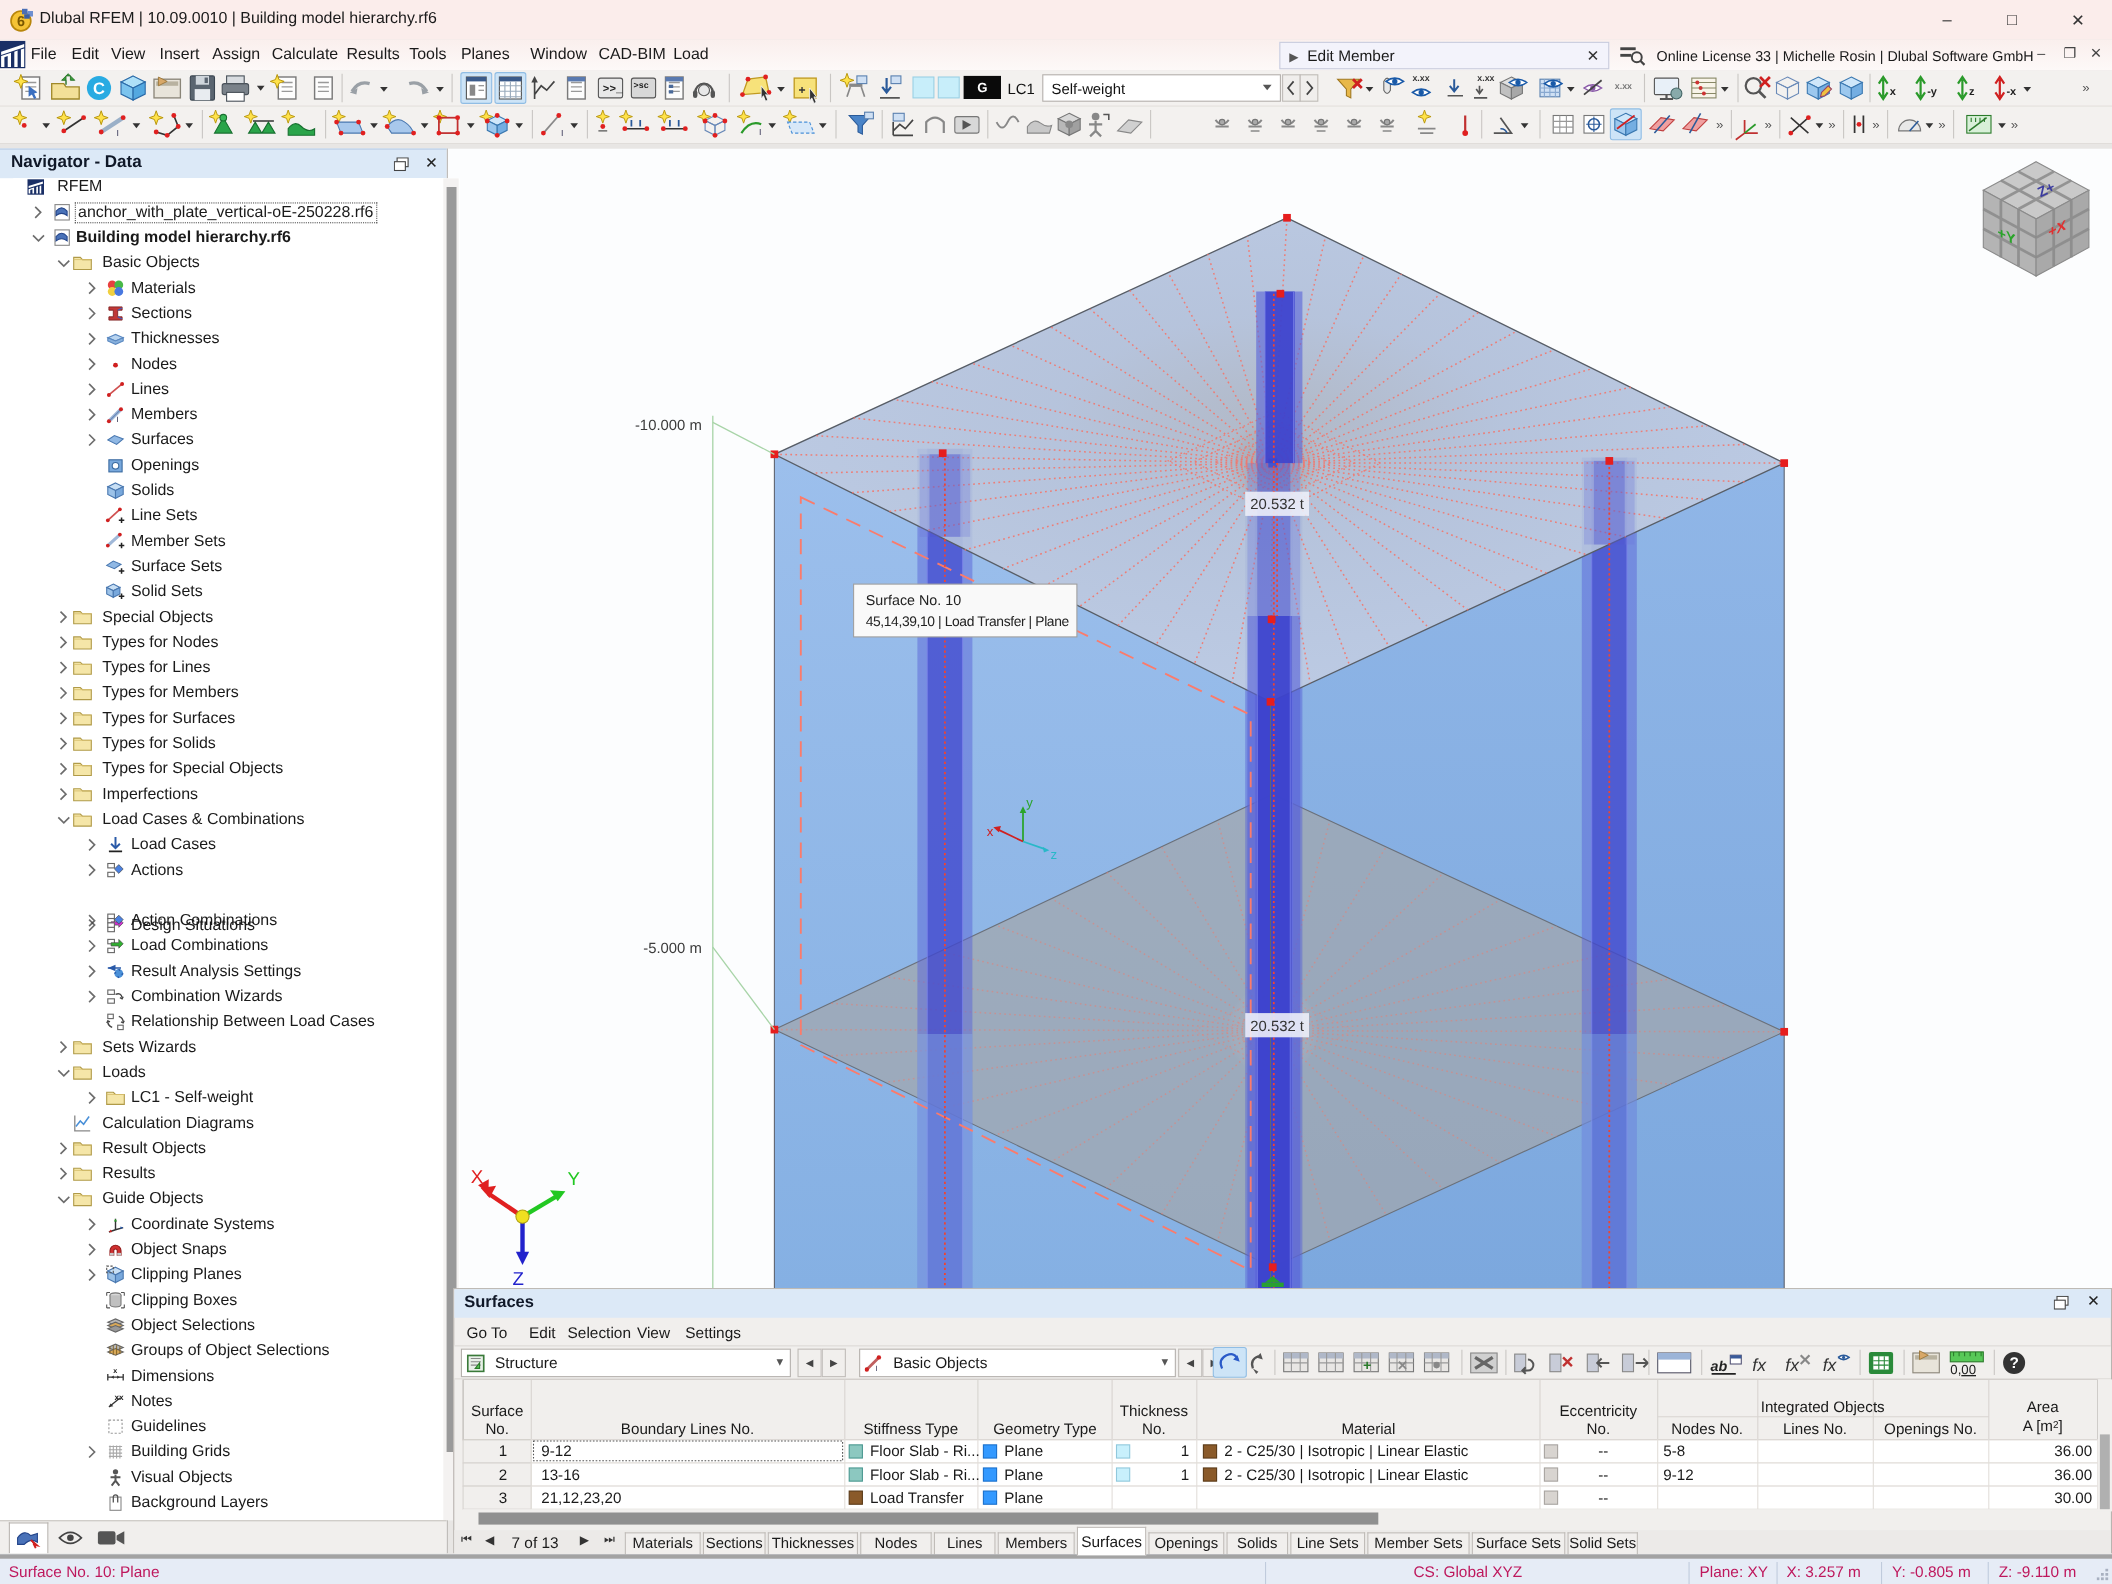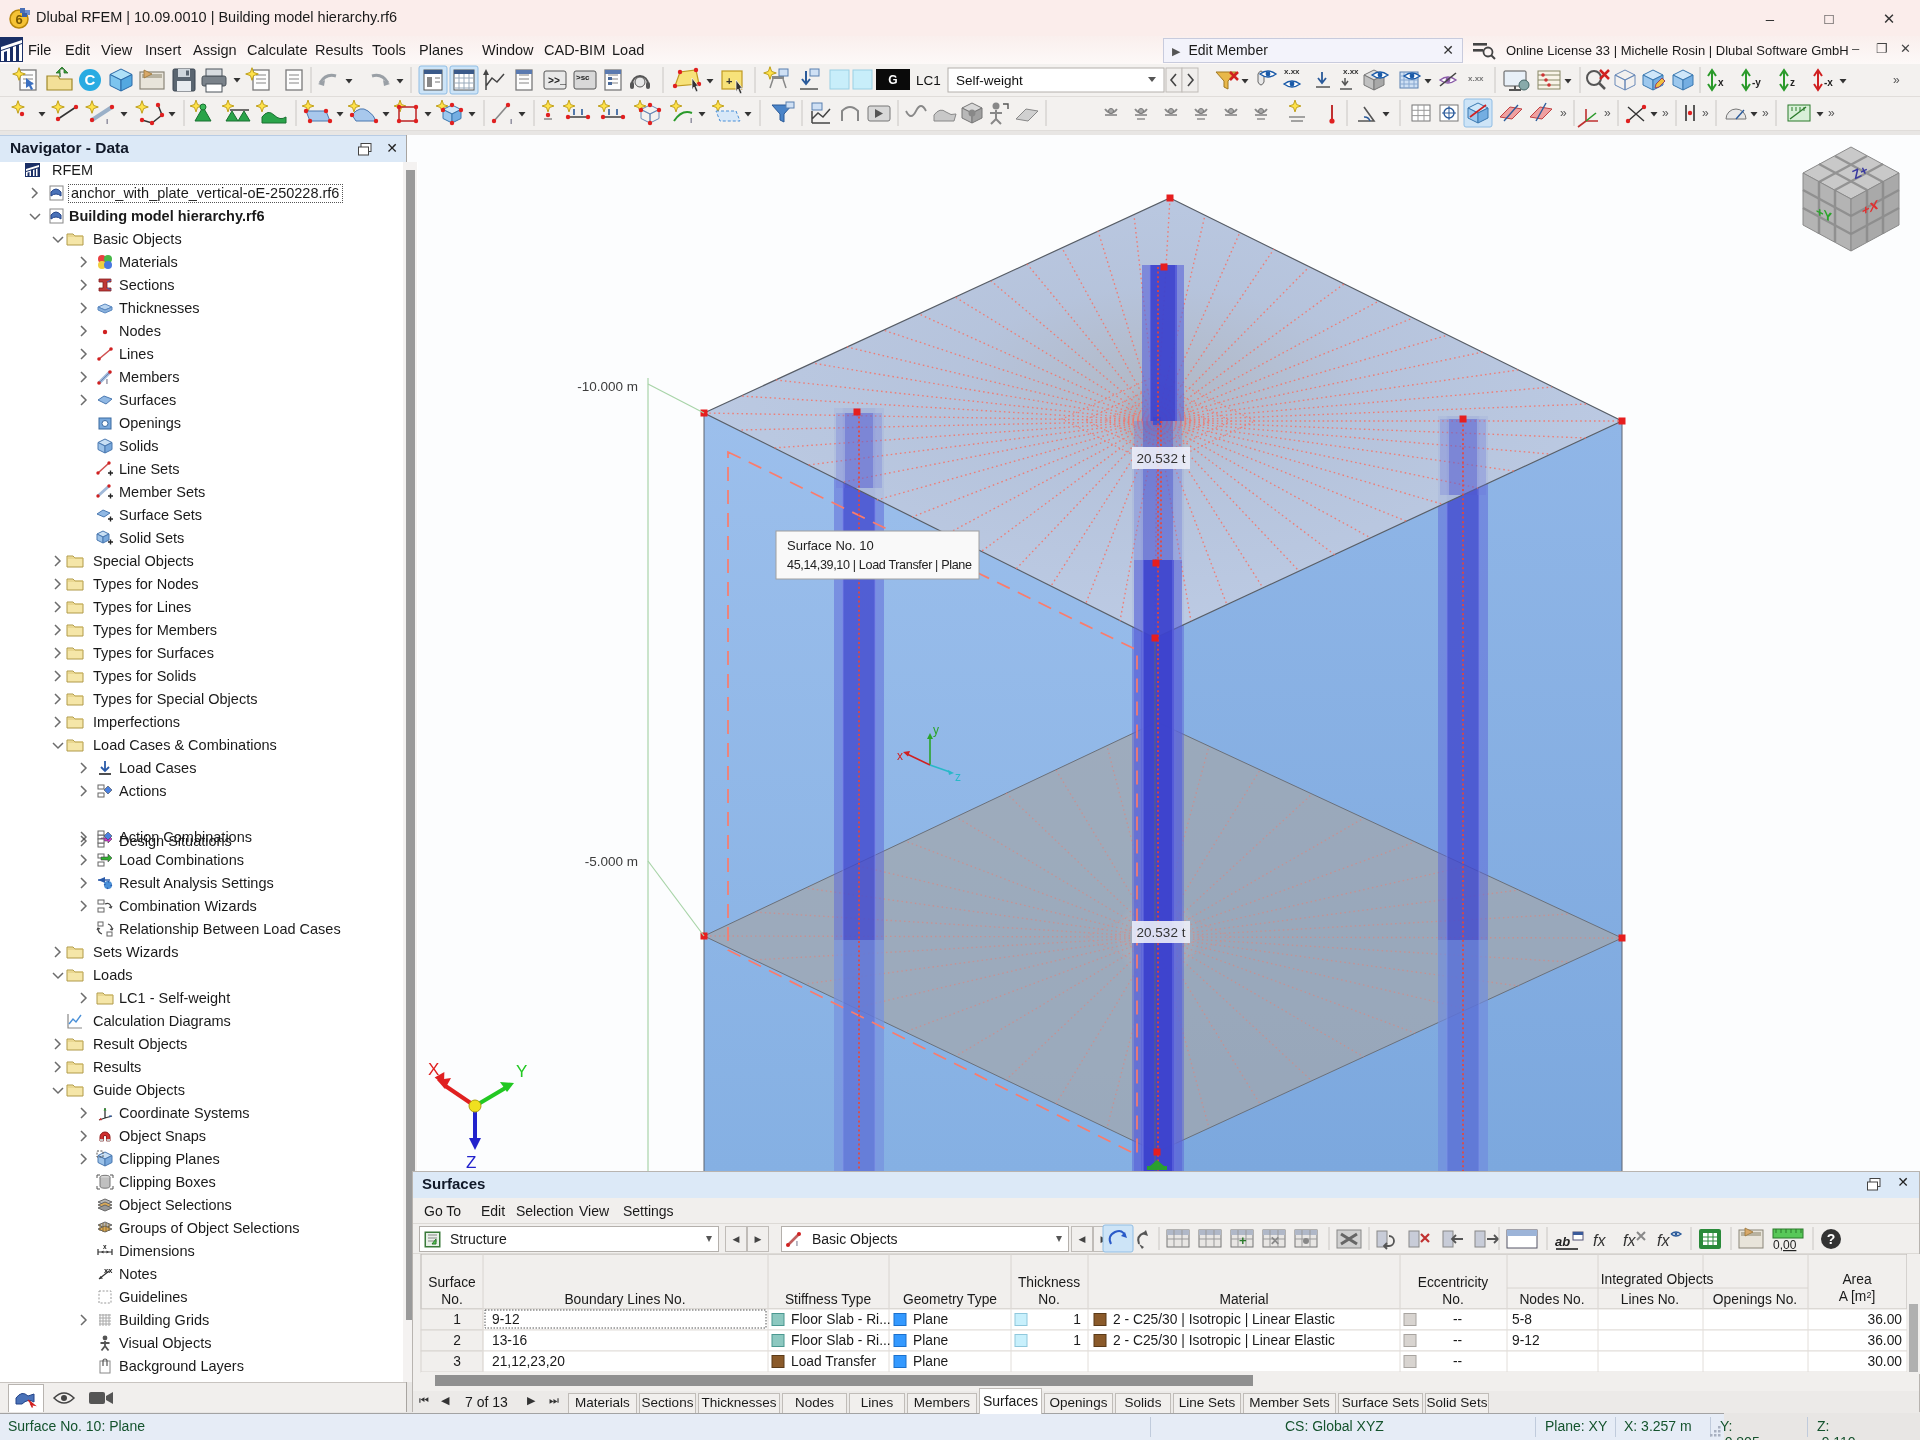--- a/index.html
+++ b/index.html
@@ -29,21 +29,21 @@
 .sphead { position:absolute; left:0; top:0; width:1506px; height:26px; background:#dce9f7; }
 .smenu { position:absolute; top:31px; font-size:14px; color:#1a1a1a; }
 .stb { position:absolute; left:0; top:51px; width:1506px; height:31px; background:#f1efed; border-top:1px solid #dddad6; border-bottom:1px solid #dddad6; }
 .combo { position:absolute; top:2px; height:26px; background:#fff; border:1px solid #b4b0ac; font-size:14px; color:#1a1a1a; }
 .combo .ca { position:absolute; right:6px; top:4px; color:#555; font-size:12px; }
 .nbtn { position:absolute; top:2px; width:22px; height:26px; background:#f1efed; border:1px solid #c0bcb8; font-size:9px; color:#444; }
 .stabs { position:absolute; left:0; top:219px; width:1506px; height:22px; background:#eceae8; }
 .tn { position:absolute; top:3px; font-size:11px; color:#333; }
 .stab { position:absolute; top:2px; height:21px; background:#f1efed; border:1px solid #c0bcb8; border-bottom:none; font-size:13.5px; color:#1a1a1a; text-align:center; padding-top:1px; }
 .stab.sel { background:#fff; top:-3px; height:26px; padding-top:4px; font-size:14px; z-index:2; }
-.statusbar { position:absolute; left:0; top:1413px; width:1724px; height:27px; background:#e6ecf6; border-top:1px solid #a3a3a3; font-size:14px; color:#14532d; }
+.statusbar { position:absolute; left:0; top:1413px; width:1920px; height:27px; background:#e6ecf6; border-top:4px solid #a3a3a3; font-size:14px; color:#be185d; }
 .gapstrip { position:absolute; left:0; top:131px; width:1920px; height:4px; background:#e8e6e4; }
 </style></head><body>
 <div class="titlebar">
 <svg class="appicon" width="24" height="24" viewBox="0 0 24 24">
       <circle cx="11" cy="13" r="9" fill="#f5c335" stroke="#b8860b" stroke-width="1.5"></circle>
       <text x="11" y="18" font-size="13" font-weight="bold" fill="#7a5800" text-anchor="middle">6</text>
       <rect x="12" y="2" width="5" height="5" fill="#4a6fb5"></rect>
       <rect x="17" y="4" width="5" height="5" fill="#6e8fd0"></rect>
       <rect x="14" y="7" width="5" height="4" fill="#3a5fa5"></rect>
     </svg>

